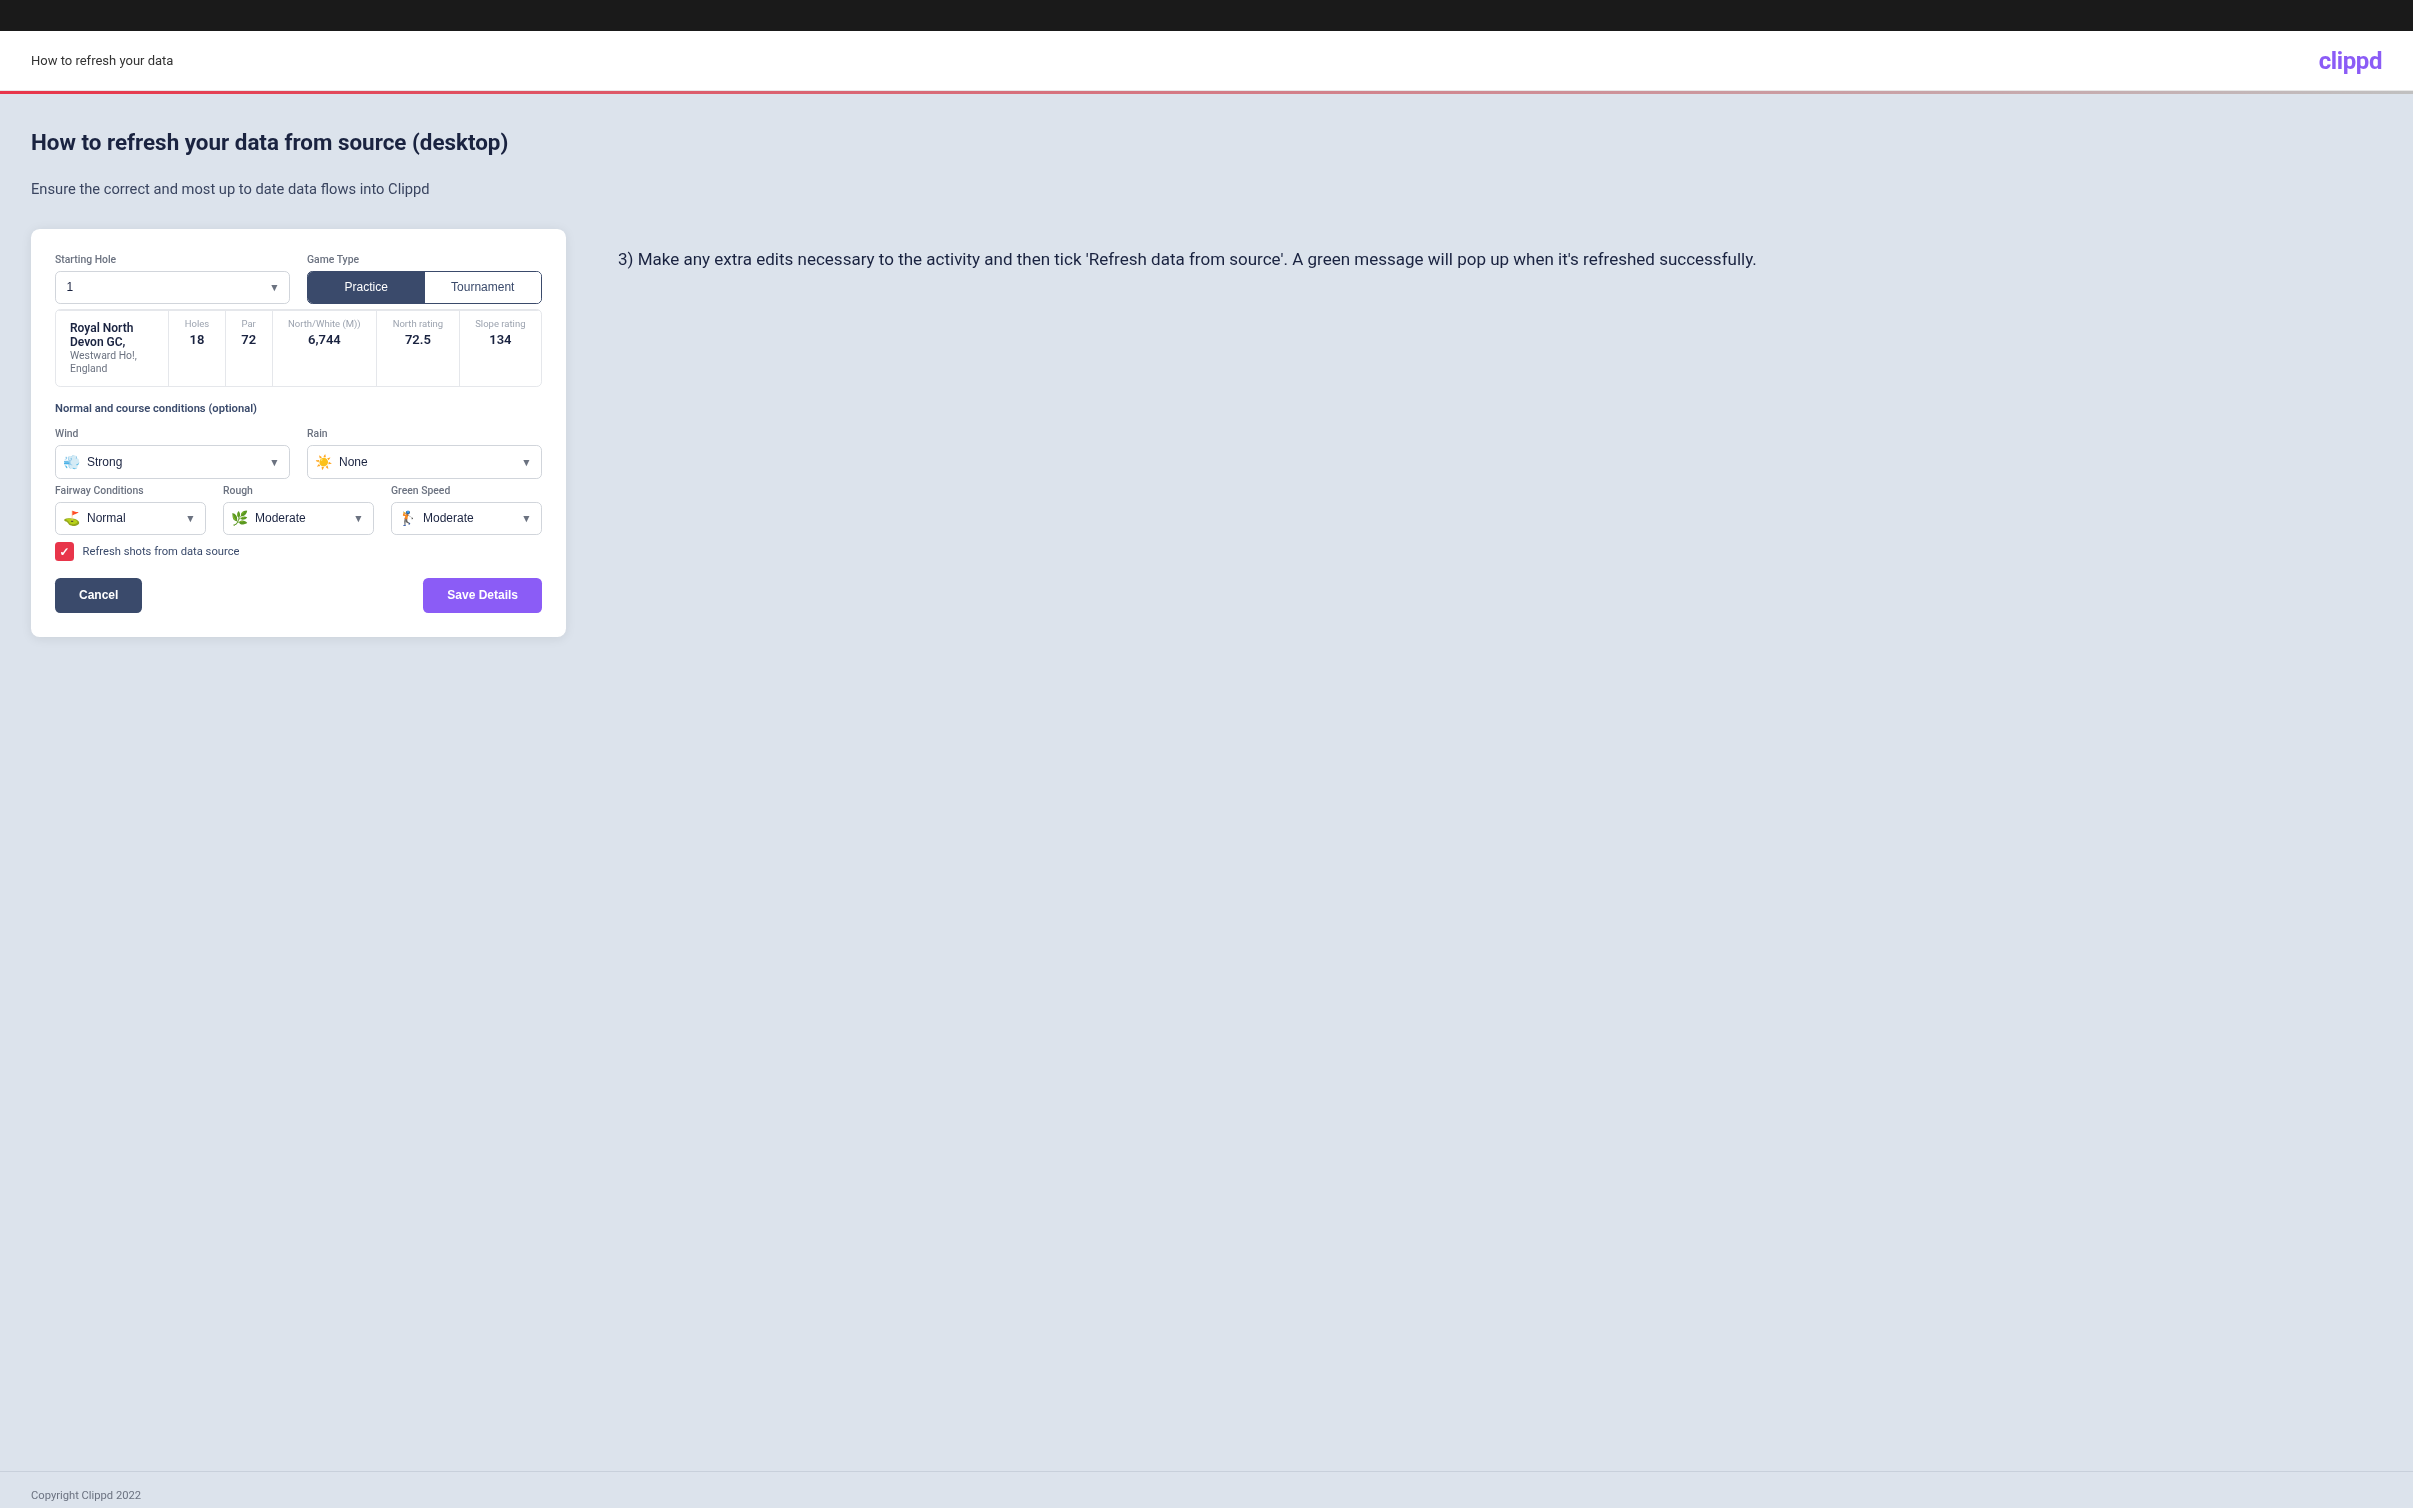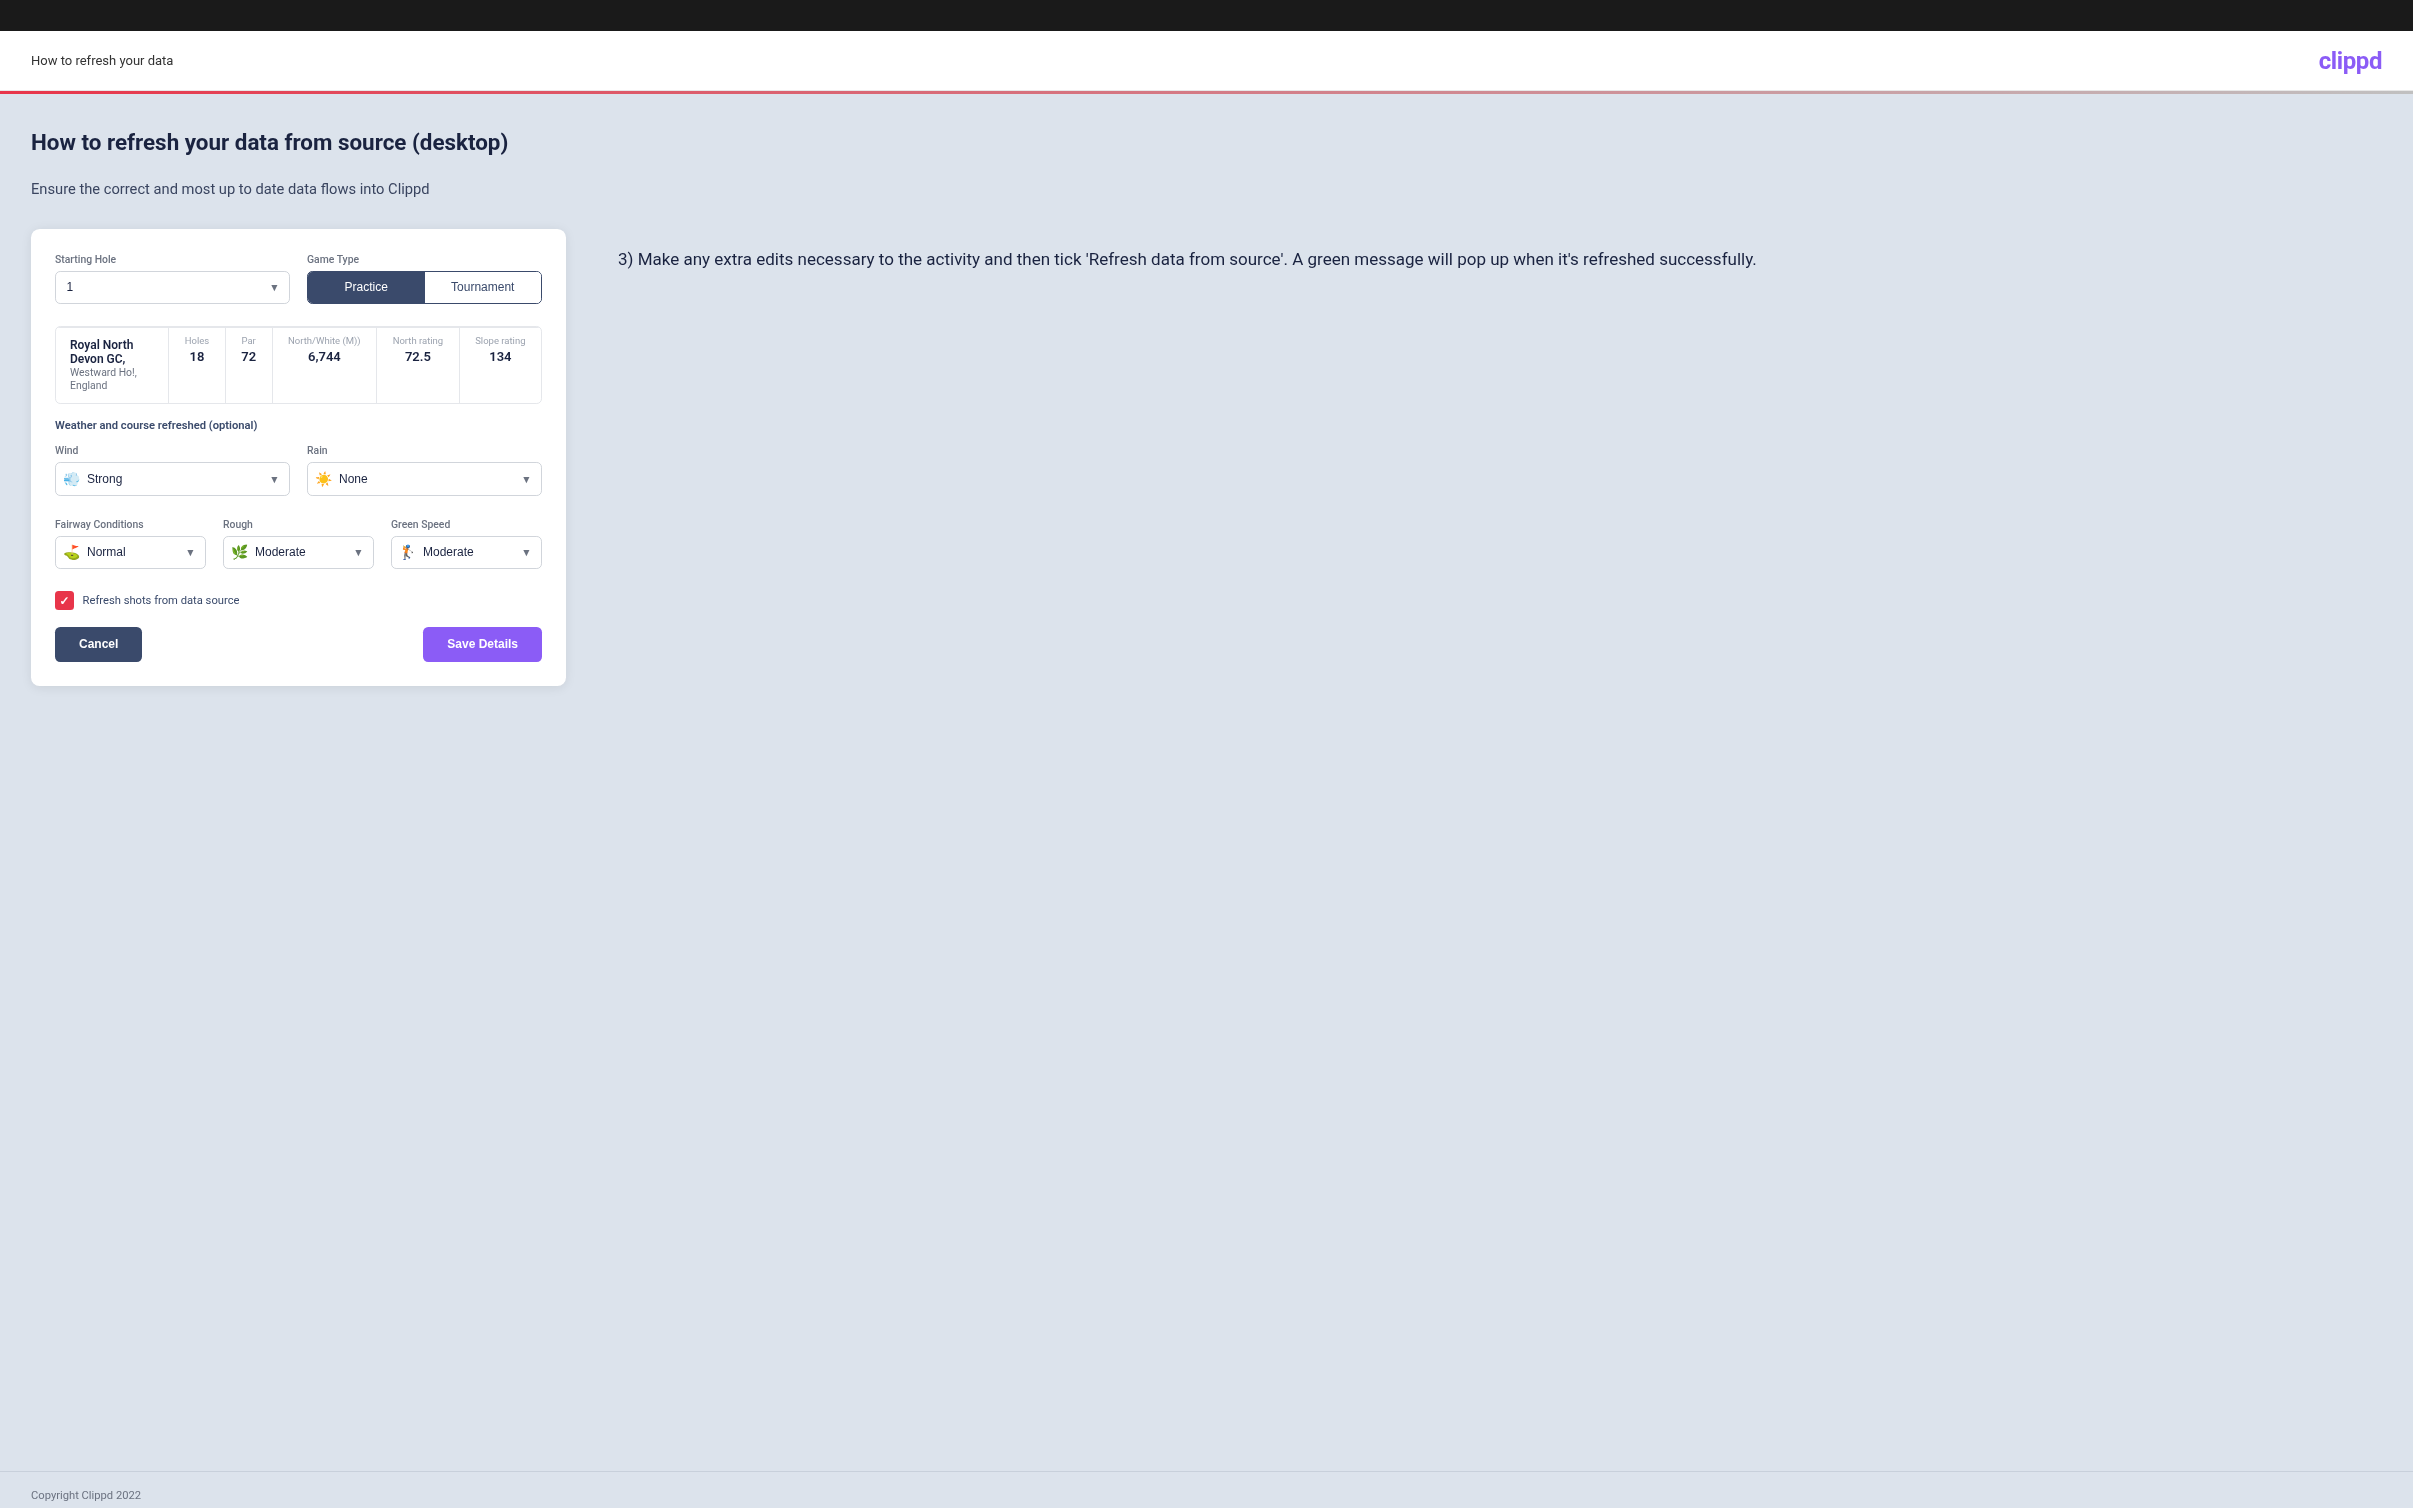--- a/index.html
+++ b/index.html
@@ -60,21 +60,21 @@
       background: #fff;
       border-radius: 8.6px;
       padding: 24px 24px 24px 24px;
       width: 535px;
       min-width: 500px;
       box-shadow: 0 1.7px 10.4px rgba(0,0,0,0.08);
     }
     .form-row {
       display: flex;
       gap: 17px;
-      margin-bottom: 22px;
+      margin-bottom: 5px;
     }
     .form-group {
       display: flex;
       flex-direction: column;
       flex: 1;
     }
     .form-label {
       font-size: 10.4px;
       color: #6b7280;
       margin-bottom: 5.2px;
@@ -346,21 +346,21 @@
               <span class="course-stat-value">72.5</span>
             </div>
             <div class="course-stat">
               <span class="course-stat-label">Slope rating</span>
               <span class="course-stat-value">134</span>
             </div>
           </div>
         </div>
       </div>
 
-      <div class="weather-section-title">Weather and course refreshed (optional)</div>
+      <div class="weather-section-title">Normal and course conditions (optional)</div>
 
       <div class="form-row">
         <div class="form-group">
           <label class="form-label">Wind</label>
           <div class="select-with-icon">
             <span class="icon-left">💨</span>
             <select>
               <option>Strong</option>
               <option>Light</option>
               <option>None</option>

